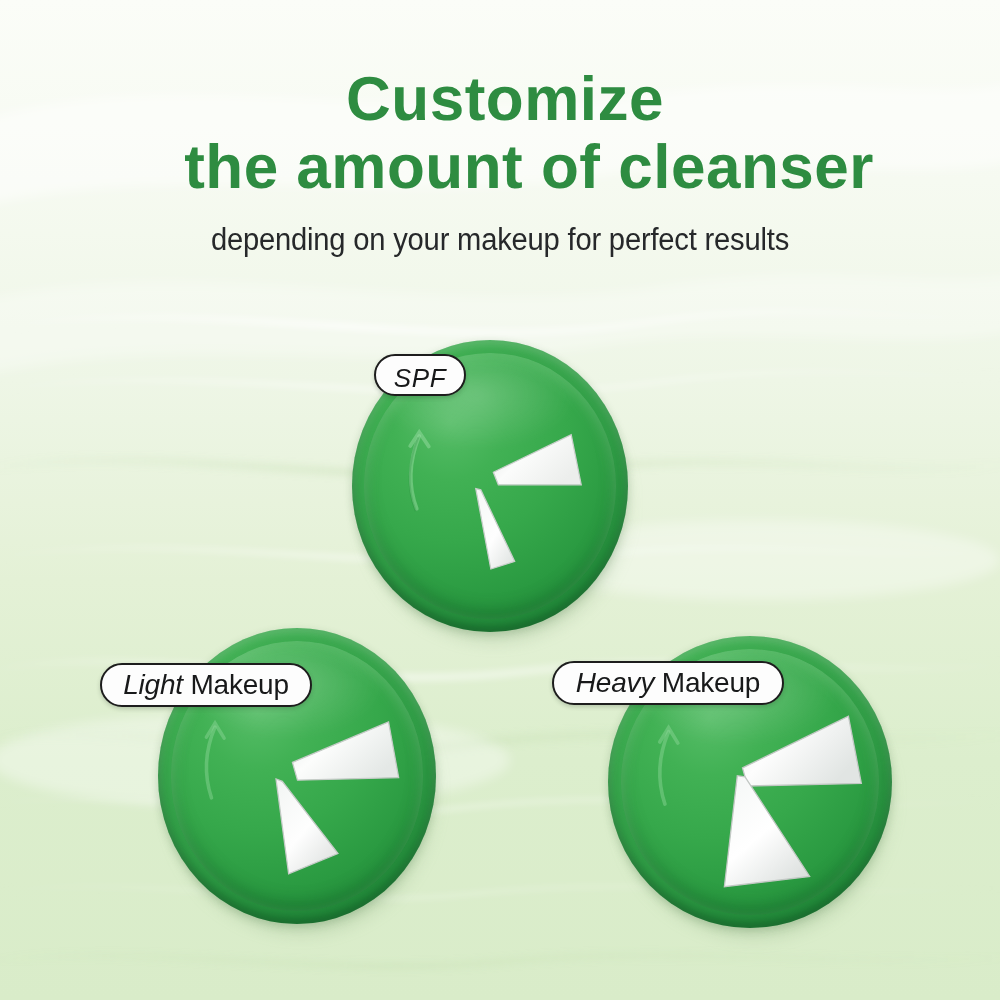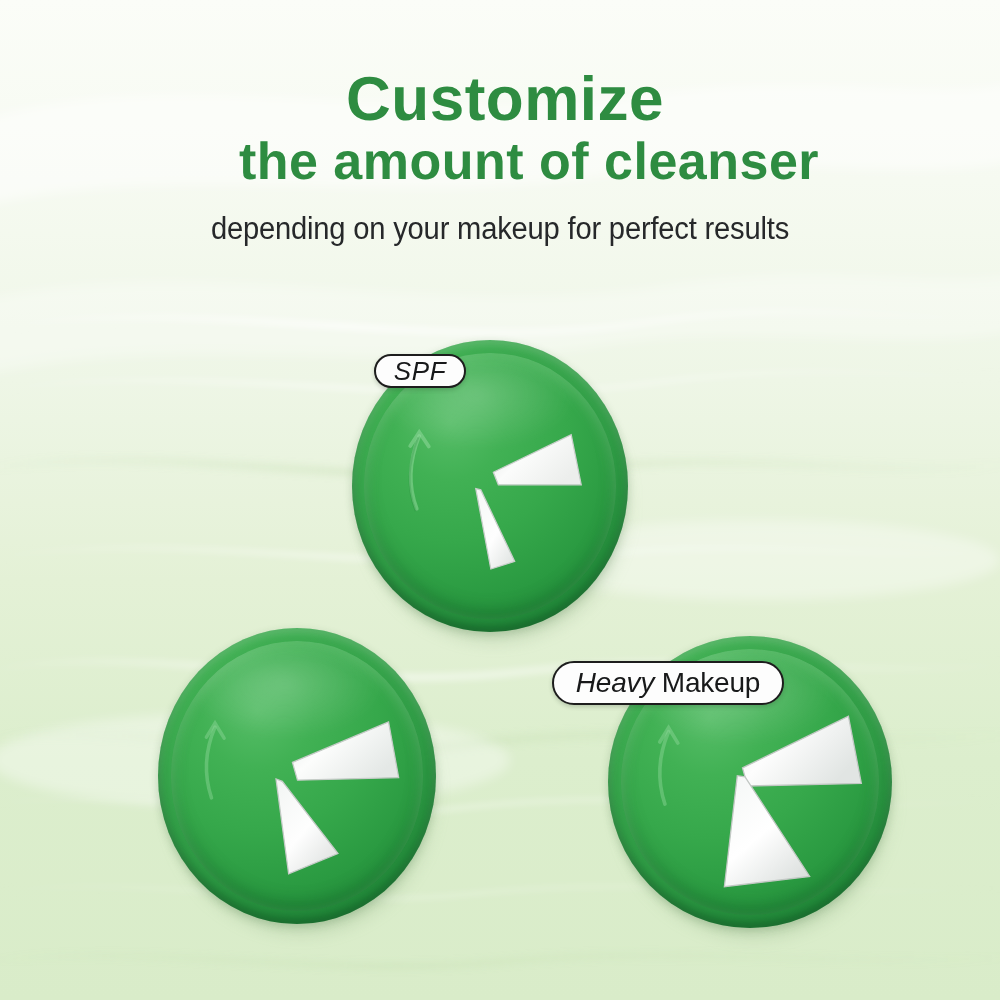--- a/index.html
+++ b/index.html
@@ -41,21 +41,21 @@
   .title-line {
     font-family:Liberation Sans, sans-serif;
     font-weight:bold;
     color:#2e8c41;
     letter-spacing:.5px;
     line-height:1.03;
     text-rendering:geometricPrecision;
     padding-left:10px;
   }
   .title-line-1 { font-size:62px; }
-  .title-line-2 { font-size:52px; margin-top:4px;margin-left:48px; }
+  .title-line-2 { font-size:62px; margin-top:4px;margin-left:48px; }
 
   .subtitle {
     margin-top:22px;
     font-family:"Liberation Sans", sans-serif;
     font-size:31px;
     color:#26282a;
     letter-spacing:-0.2px;
     transform:scaleX(.94);
     transform-origin:center;
   }
@@ -139,21 +139,21 @@
     box-shadow:0 2px 4px rgba(40,60,40,.22);
     white-space:nowrap;
     z-index:20;
   }
   .pill-text {
     font-family:"Liberation Sans", sans-serif;
     color:#18191a;
     letter-spacing:-0.2px;
   }
   .pill-text .em { font-style:italic; }
-  .pill-spf   { width:92px;  height:34px; }
+  .pill-spf   { width:92px;  height:42px;align-items:flex-end; }
   .pill-spf   .pill-text { font-size:26px; font-style:italic; letter-spacing:.6px; }
   .pill-light { width:212px; height:44px; }
   .pill-light .pill-text { font-size:28px; }
   .pill-heavy { width:232px; height:44px; }
   .pill-heavy .pill-text { font-size:28px; }
 </style>
 </head>
 <body>
 
 <div id="stage">
@@ -271,20 +271,23 @@
           <path d="M16,62 C13,53 13.6,43 17.4,34"></path>
           <path d="M14,38 L17.4,32.5 L21,38.4"></path>
         </g>
         <g>
           <path d="M48,48 L86,32 L90,54 L50,55 Z" fill="url(#w2a)" stroke="#c5cbc7" stroke-width=".5"></path>
           <path d="M41.5,54.5 L46.5,92 L66,84 L44,55.5 Z" fill="url(#w2b)" stroke="#c5cbc7" stroke-width=".5"></path>
         </g>
       </svg>
     </div>
   </div>
+  <div class="pill pill-light" style="left:100px; top:663px;">
+    <span class="pill-text"><span class="em">Light</span><span> Makeup</span></span>
+  </div>
 
   <div class="jar" style="left:608px; top:636px; width:284px; height:292px;">
     <div class="jar-shadow"></div>
     <div class="jar-rim"></div>
     <div class="jar-threads"></div>
     <div class="jar-face">
       <div class="jar-gloss"></div>
       <svg class="jar-svg" viewBox="0 0 100 100" preserveAspectRatio="none">
         <defs>
           <linearGradient id="w3a" x1="0" y1="0" x2="1" y2=".55">

